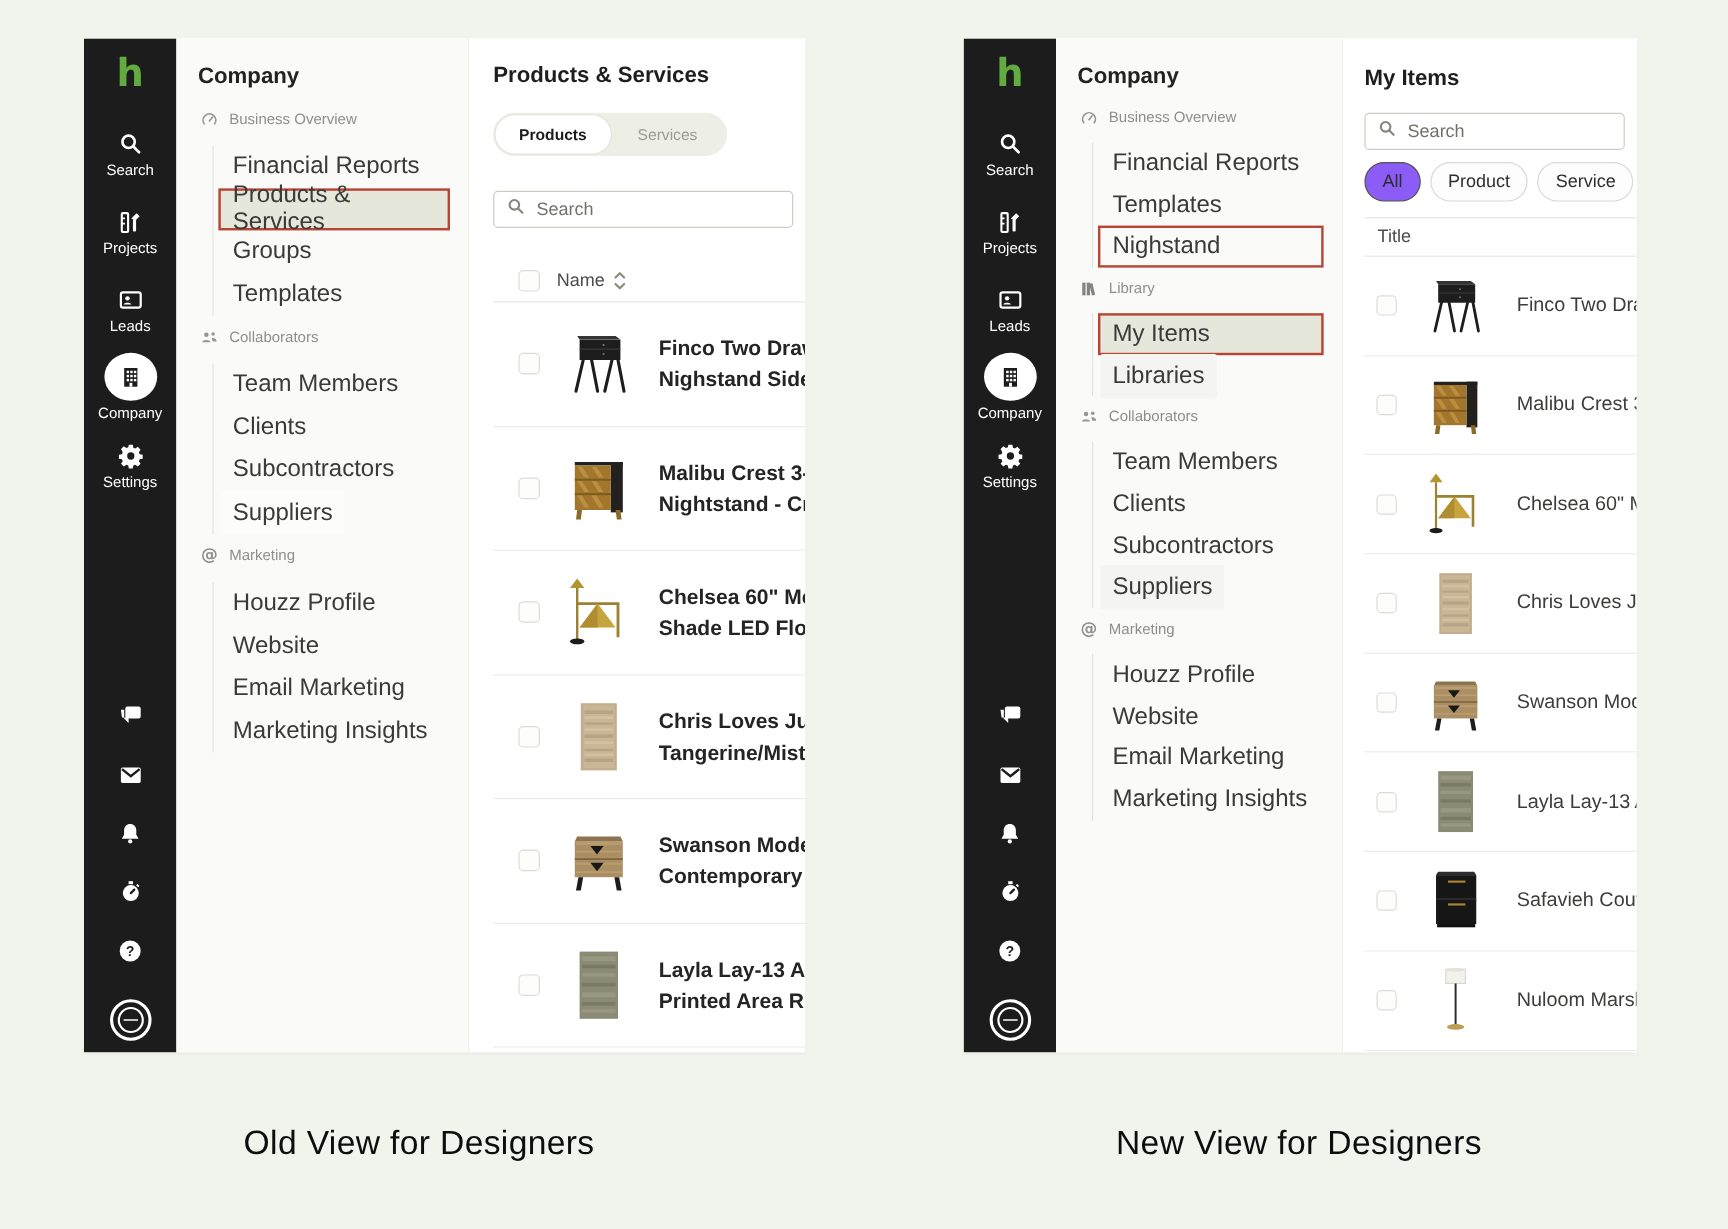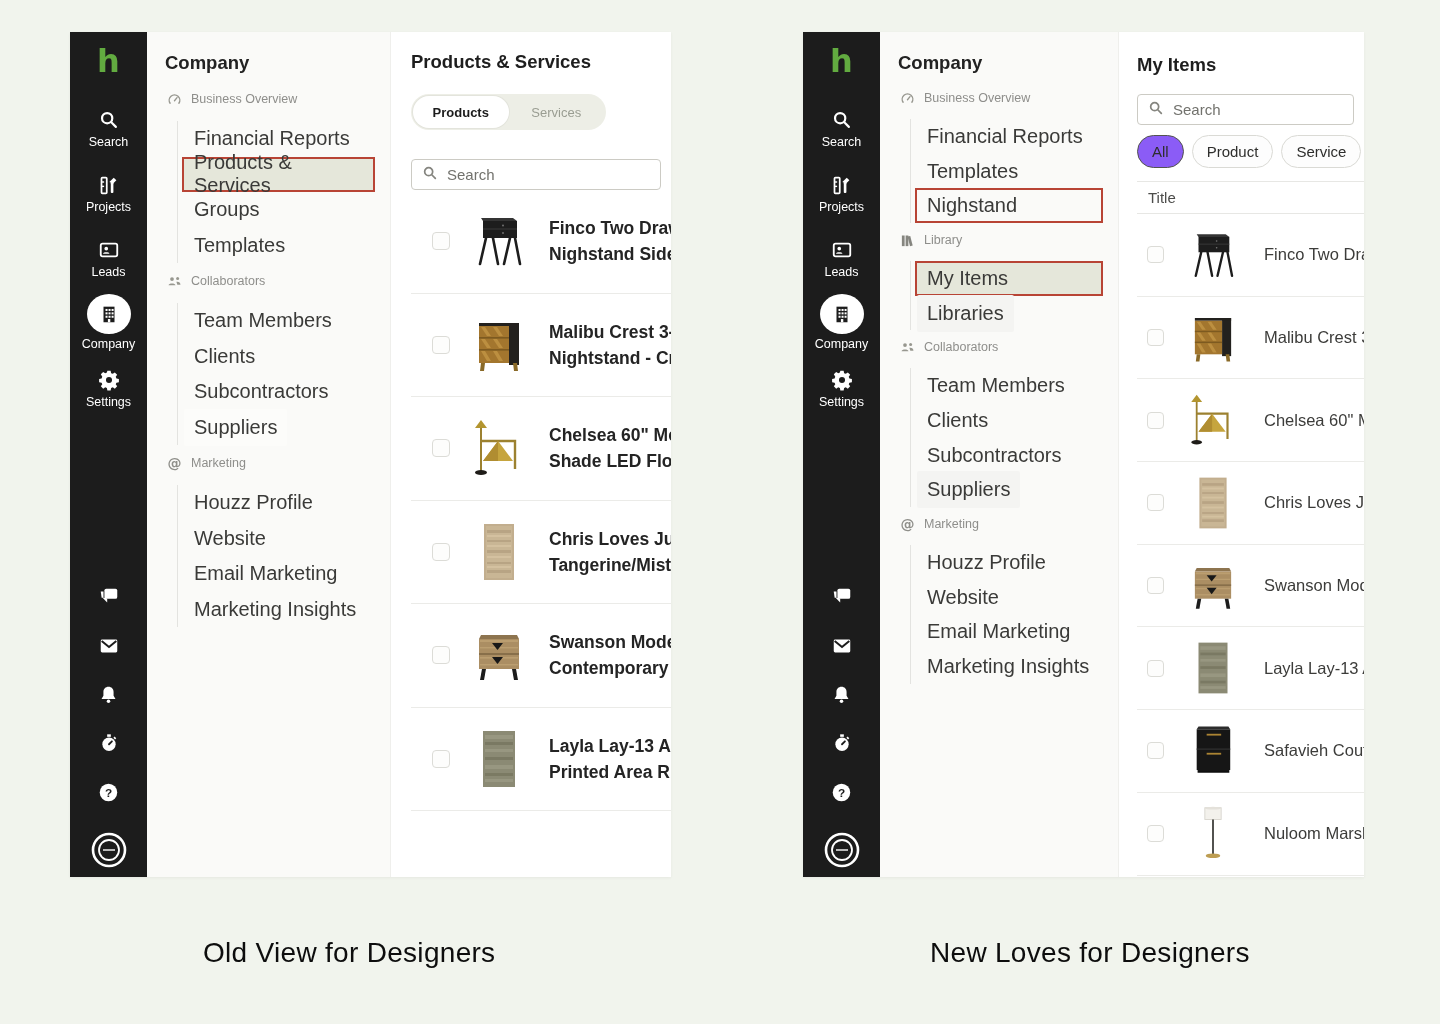--- a/index.html
+++ b/index.html
@@ -268,20 +268,30 @@
         <div class="tg-opt sel">Products</div>
         <div class="tg-opt">Services</div>
       </div>
     <div class="searchbox">
       <span class="ic"><svg width="16" height="16" viewBox="0 0 24 24" fill="none" stroke="#85857f" stroke-width="2.6" stroke-linecap="round">
             <circle cx="10" cy="10" r="6"></circle>
             <line x1="15" y1="15" x2="20" y2="20"></line>
           </svg></span>
       <span class="ph">Search</span>
     </div>
+    <div class="thead-old">
+      <span class="cb"></span>
+      <span class="hname">Name</span>
+      <span class="sort">
+          <svg width="11" height="18" viewBox="0 0 12 20" fill="none" stroke="#8a8d7e" stroke-width="2" stroke-linecap="round" stroke-linejoin="round">
+            <polyline points="2,7 6,3 10,7"></polyline>
+            <polyline points="2,13 6,17 10,13"></polyline>
+          </svg>
+        </span>
+    </div>
     <div>
         <div class="row">
       <span class="cb"></span>
       <span class="rimg">
             <svg width="100%" height="100%" viewBox="0 0 64 64">
               <rect x="16" y="12" width="34" height="17" fill="#1d1d1d"></rect>
               <polygon points="16,12 50,12 46,9 14,9" fill="#343434"></polygon>
               <line x1="16" y1="20" x2="50" y2="20" stroke="#3a3a3a" stroke-width="1"></line>
               <circle cx="36" cy="16.5" r="0.9" fill="#777"></circle>
               <circle cx="36" cy="24" r="0.9" fill="#777"></circle>
@@ -807,13 +817,13 @@
           </span>
       <span class="rtxt">
             <div>Nuloom Marshall</div>
           </span>
         </div>
       </div>
   </div>
 </div>
 
 <div class="caption" style="left:203px;">Old View for Designers</div>
-<div class="caption" style="left:930px;">New Loves for Designers</div>
+<div class="caption" style="left:930px;">New View for Designers</div>
 
 </body></html>

